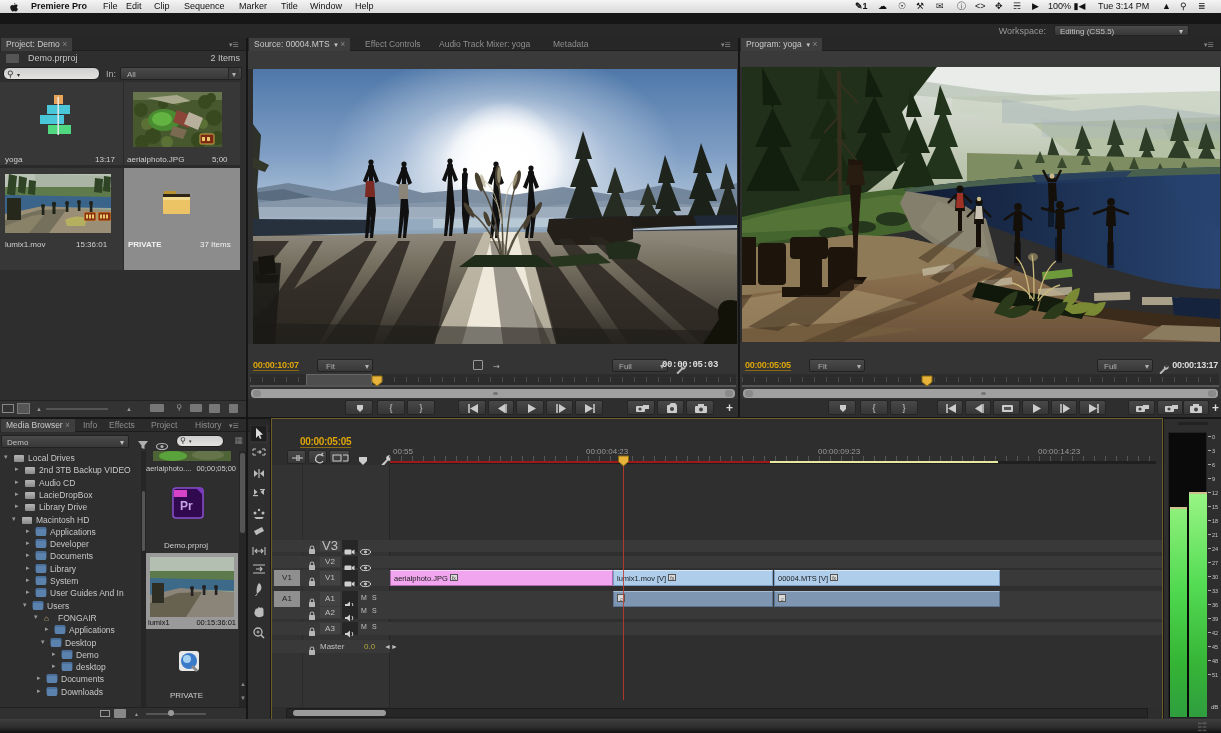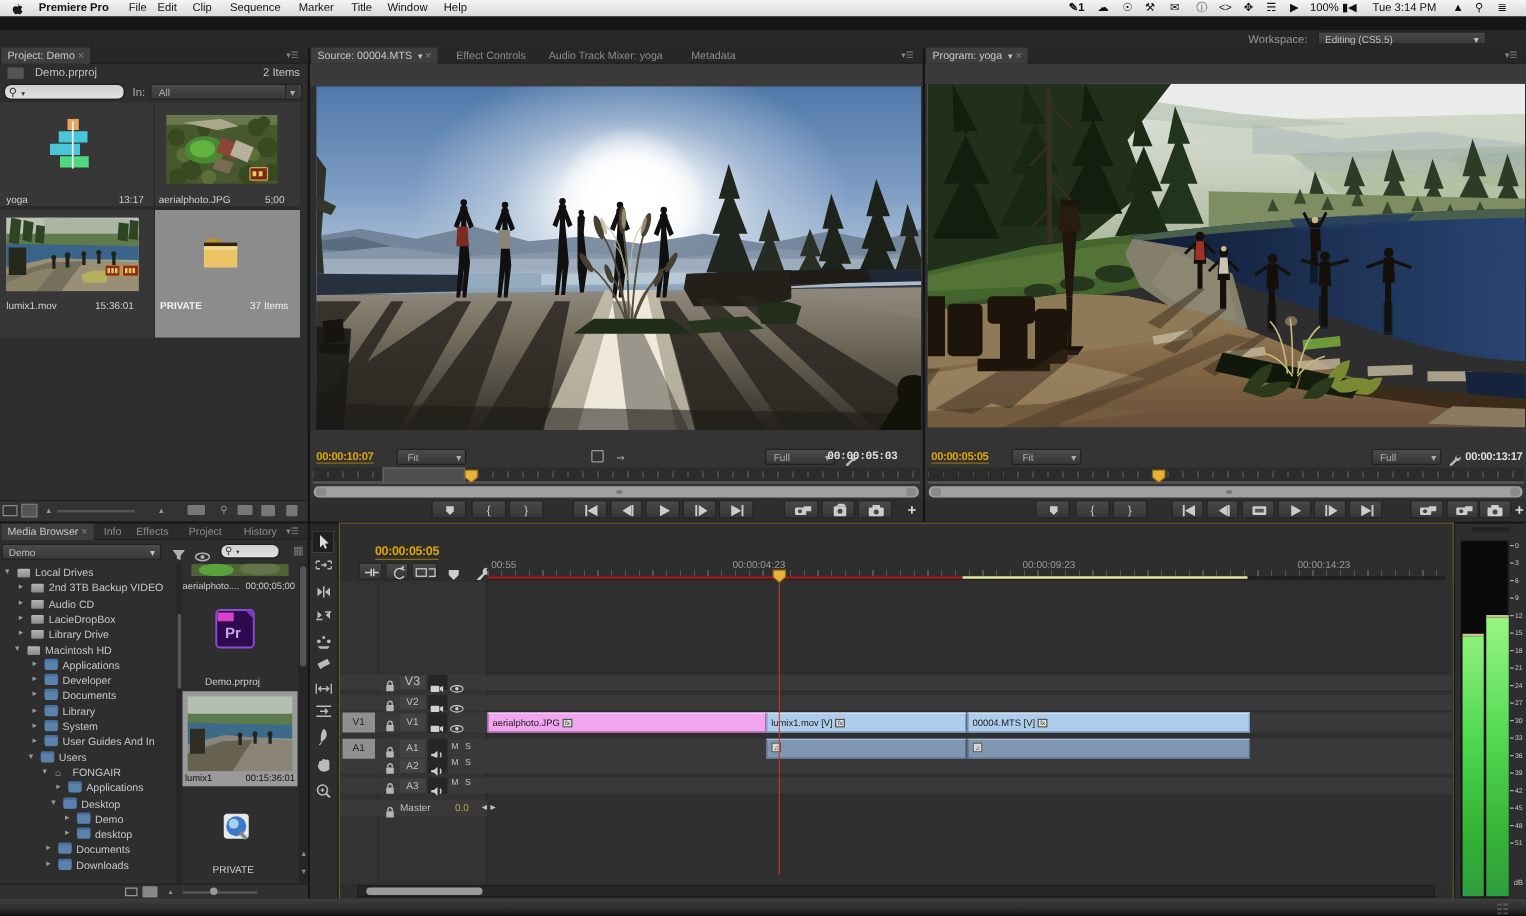--- a/index.html
+++ b/index.html
@@ -920,21 +920,21 @@
       <div style="position:absolute;left:0;top:126px;width:890px;height:16px;background:#393939;"></div>
       <div style="position:absolute;left:0;top:141px;width:890px;height:13px;background:#393939;"></div>
       <div style="position:absolute;left:0;top:157px;width:890px;height:13px;background:#393939;"></div>
       <div style="position:absolute;left:0;top:175px;width:118px;height:13px;background:#393939;"></div>
       <div style="position:absolute;left:2px;top:105px;width:26px;height:16px;background:#8f8f8f;color:#222;font-size:8px;text-align:center;line-height:16px;">V1</div>
       <div style="position:absolute;left:2px;top:126px;width:26px;height:16px;background:#8f8f8f;color:#222;font-size:8px;text-align:center;line-height:16px;">A1</div>
       <span style="position:absolute;left:36px;top:76px;"><svg width="8" height="10" viewBox="0 0 8 10">
             <rect x="1" y="4" width="6" height="5" rx="0.5" fill="#b5b5b5"></rect>
             <path d="M2.2 4 v-1.2 a1.8 1.8 0 0 1 3.6 0 V4" stroke="#b5b5b5" fill="none" stroke-width="1.1"></path>
           </svg></span>
-      <div style="position:absolute;left:48px;top:76px;width:20px;height:10px;background:#424242;color:#c0c0c0;font-size:10px;text-align:center;line-height:10px;">V3</div>
+      <div style="position:absolute;left:48px;top:76px;width:20px;height:10px;background:#424242;color:#c0c0c0;font-size:13px;text-align:center;line-height:10px;">V3</div>
       <div style="position:absolute;left:70px;top:75px;width:16px;height:12px;background:#262626;"></div>
       <span style="position:absolute;left:72px;top:77px;"><svg width="11" height="8" viewBox="0 0 11 8">
             <rect x="0.5" y="1.5" width="7" height="5" rx="1" fill="#cfcfcf"></rect>
             <path d="M8 3 L10.5 1.5 V6.5 L8 5 Z" fill="#cfcfcf"></path>
           </svg></span>
       <span style="position:absolute;left:88px;top:77px;"><svg width="11" height="8" viewBox="0 0 11 8">
             <ellipse cx="5.5" cy="4" rx="5" ry="2.6" fill="none" stroke="#cfcfcf" stroke-width="1"></ellipse>
             <circle cx="5.5" cy="4" r="1.4" fill="#cfcfcf"></circle>
           </svg></span>
       <span style="position:absolute;left:36px;top:92px;"><svg width="8" height="10" viewBox="0 0 8 10">

